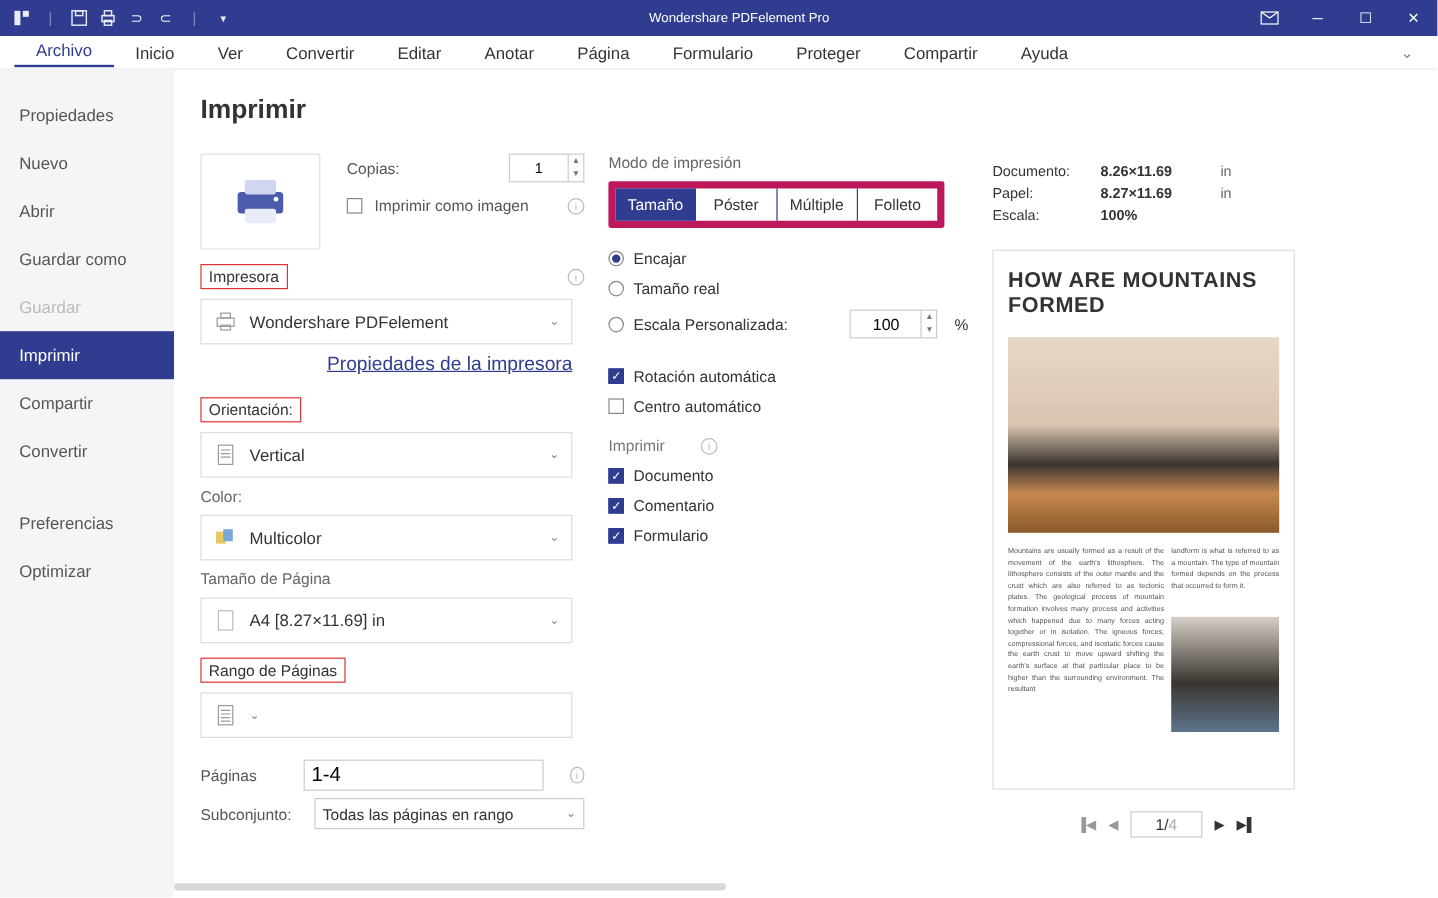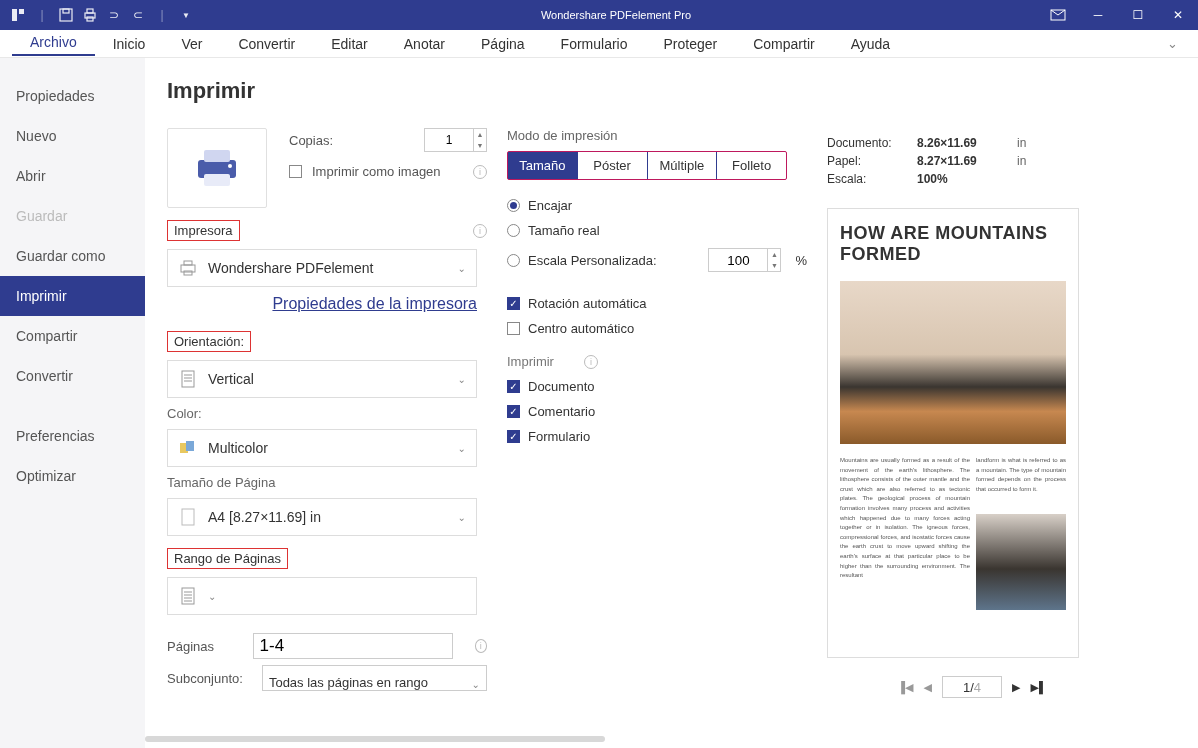--- a/index.html
+++ b/index.html
@@ -32,33 +32,33 @@
 .spinner-btns div{width:12px;height:12px;font-size:7px;display:flex;align-items:center;justify-content:center;color:#777}
 .lbl{font-size:13px;color:#555}
 .lbl-red{border:1px solid #d33;padding:2px 6px;display:inline-block}
 .dropdown{width:310px;height:38px;border:1px solid #ddd;display:flex;align-items:center;padding:0 10px;position:relative;margin-bottom:8px}
 .dropdown .dd-ico{width:20px;height:20px;margin-right:10px;display:flex;align-items:center;justify-content:center;color:#999}
 .dropdown .dd-txt{flex:1;font-size:14px}
 .dropdown .dd-car{color:#888;font-size:10px}
 .proplink{text-align:right;width:310px;font-size:16px;color:#2f3c8f;text-decoration:underline;margin-bottom:18px}
 .field-lbl{font-size:13px;color:#666;margin-bottom:8px;margin-top:6px}
 .info-ico{width:14px;height:14px;border:1px solid #bbb;border-radius:50%;font-size:9px;display:inline-flex;align-items:center;justify-content:center;color:#bbb;margin-left:6px}
-.segbtn{display:flex;border:1px solid #be185d;border-radius:2px;width:280px;margin-bottom:18px}
+.segbtn{display:flex;border:6px solid #be185d;border-radius:2px;width:280px;margin-bottom:18px}
 .segbtn div{flex:1;text-align:center;padding:6px 4px;font-size:13px;border-right:1px solid #2f3c8f;cursor:default}
 .segbtn div:last-child{border-right:none}
 .segbtn div.on{background:#2f3c8f;color:#fff}
 .radio-row,.check-row{display:flex;align-items:center;gap:8px;margin-bottom:10px;font-size:13px}
 .radio{width:13px;height:13px;border:1px solid #888;border-radius:50%;display:flex;align-items:center;justify-content:center}
 .radio.on::after{content:"";width:7px;height:7px;border-radius:50%;background:#2f3c8f}
 .ck{width:13px;height:13px;border:1px solid #888;display:flex;align-items:center;justify-content:center;font-size:10px}
 .ck.on{background:#2f3c8f;border-color:#2f3c8f;color:#fff}
 .scale-input{width:60px;height:24px;border:1px solid #ccc;text-align:center;margin-left:50px}
 .sec-title{font-size:13px;color:#777;margin:18px 0 10px;display:flex;align-items:center}
 .txt-input{width:220px;height:26px;border:1px solid #ccc;padding:0 6px;font-size:17px}
-.sub-dd{width:228px;height:26px;border:1px solid #ccc;display:flex;align-items:flex-end;padding:0 6px;font-size:13px}
+.sub-dd{width:228px;height:26px;border:1px solid #ccc;display:flex;align-items:center;padding:0 6px;font-size:13px}
 .preview-panel{width:290px;padding-top:8px}
 .meta-row{display:flex;gap:10px;font-size:12px;margin-bottom:4px}
 .meta-row .k{width:80px;font-weight:400}
 .meta-row .v{width:90px;font-weight:600}
 .meta-row .u{color:#666}
 .preview-box{margin-top:22px;width:252px;height:450px;border:1px solid #ddd;padding:14px 12px;background:#fff;position:relative;overflow:hidden}
 .pv-title{font-weight:800;font-size:18px;letter-spacing:.5px;margin-bottom:16px;font-family:Arial}
 .pv-img{height:163px;background:linear-gradient(180deg,#e8d8c8 0%,#d8c5b0 45%,#3a3530 65%,#c78850 80%,#8a5a2a 100%);position:relative;margin-bottom:12px}
 .pv-img::after{content:"";position:absolute;top:-8px;right:-8px;bottom:-8px;width:40%;background:#f9e6e6;z-index:-1}
 .pv-cols{display:flex;gap:6px;font-size:6px;line-height:1.6;text-align:justify;color:#555;height:154px;overflow:hidden}
@@ -130,22 +130,22 @@
   <div class="mitem">Compartir</div>
   <div class="mitem">Ayuda</div>
   <div class="carr">⌄</div>
 </div>
 
 <div class="main">
   <div class="sidebar">
     <div class="sitem">Propiedades</div>
     <div class="sitem">Nuevo</div>
     <div class="sitem">Abrir</div>
+    <div class="sitem">Guardar como</div>
     <div class="sitem disabled">Guardar</div>
-    <div class="sitem">Guardar como</div>
     <div class="sitem active">Imprimir</div>
     <div class="sitem">Compartir</div>
     <div class="sitem">Convertir</div>
     <div class="sitem sep">Preferencias</div>
     <div class="sitem">Optimizar</div>
   </div>
 
   <div class="content">
     <h1>Imprimir</h1>
     <div class="cols">

